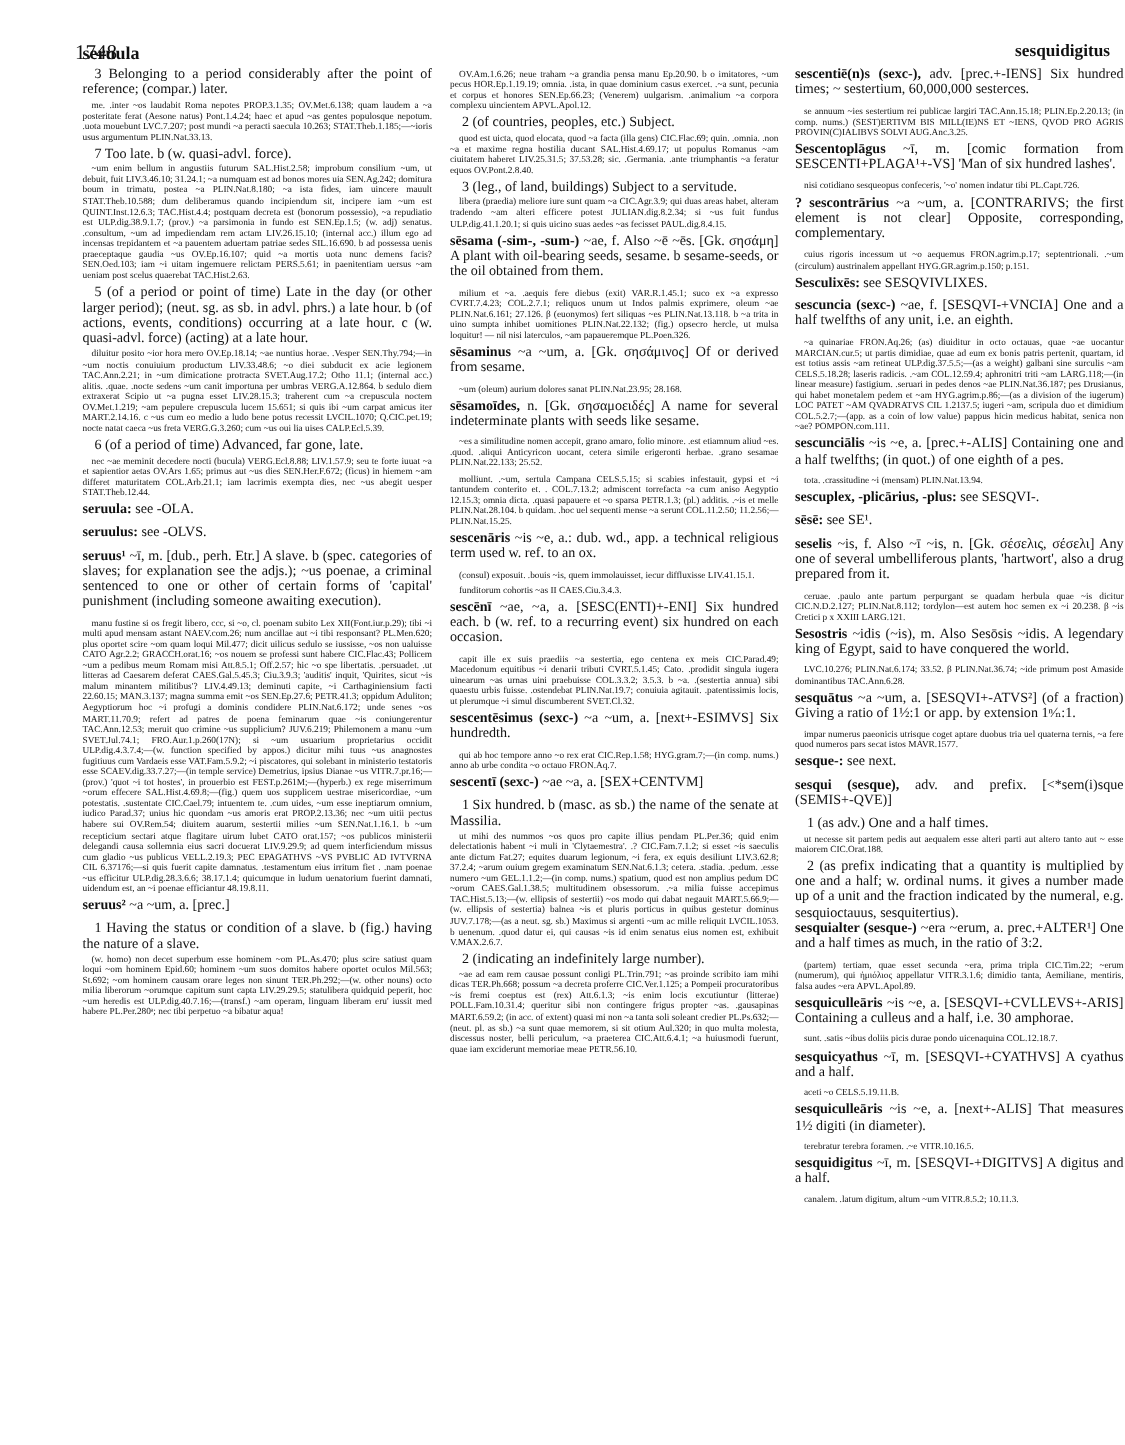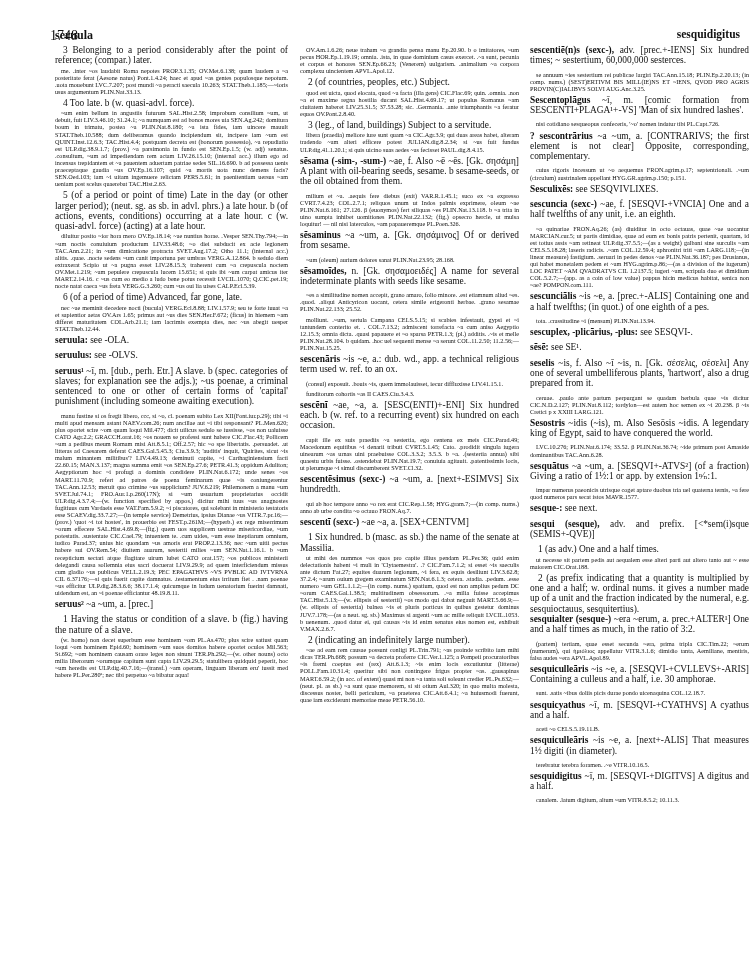--- a/index.html
+++ b/index.html
@@ -29,21 +29,21 @@
 <div class="page">
   <div class="running-head">
     <span class="rh-left">seruula</span>
     <span class="rh-center">1748</span>
     <span class="rh-right">sesquidigitus</span>
   </div>
   <div class="columns">
     <div class="col col-1">
         <p class="sense">3 Belonging to a period considerably after the point of reference; (compar.) later.</p>
         <p class="quot">me. .inter ~os laudabit Roma nepotes PROP.3.1.35; OV.Met.6.138; quam laudem a ~a posteritate ferat (Aesone natus) Pont.1.4.24; haec et apud ~as gentes populosque nepotum. .uota mouebunt LVC.7.207; post mundi ~a peracti saecula 10.263; STAT.Theb.1.185;—~ioris usus argumentum PLIN.Nat.33.13.</p>
-        <p class="sense">4 Too late. b (w. quasi-advl. force).</p>
+        <p class="sense">7 Too late. b (w. quasi-advl. force).</p>
         <p class="quot">~um enim bellum in angustiis futurum SAL.Hist.2.58; improbum consilium ~um, ut debuit, fuit LIV.3.46.10; 31.24.1; ~a numquam est ad bonos mores uia SEN.Ag.242; domitura boum in trimatu, postea ~a PLIN.Nat.8.180; ~a ista fides, iam uincere mauult STAT.Theb.10.588; dum deliberamus quando incipiendum sit, incipere iam ~um est QUINT.Inst.12.6.3; TAC.Hist.4.4; postquam decreta est (bonorum possessio), ~a repudiatio est ULP.dig.38.9.1.7; (prov.) ~a parsimonia in fundo est SEN.Ep.1.5; (w. adj) senatus. .consultum, ~um ad impediendam rem actam LIV.26.15.10; (internal acc.) illum ego ad incensas trepidantem et ~a pauentem aduertam patriae sedes SIL.16.690. b ad possessa uenis praeceptaque gaudia ~us OV.Ep.16.107; quid ~a mortis uota nunc demens facis? SEN.Oed.103; iam ~i uitam ingemuere relictam PERS.5.61; in paenitentiam uersus ~am ueniam post scelus quaerebat TAC.Hist.2.63.</p>
         <p class="sense">5 (of a period or point of time) Late in the day (or other larger period); (neut. sg. as sb. in advl. phrs.) a late hour. b (of actions, events, conditions) occurring at a late hour. c (w. quasi-advl. force) (acting) at a late hour.</p>
         <p class="quot">diluitur posito ~ior hora mero OV.Ep.18.14; ~ae nuntius horae. .Vesper SEN.Thy.794;—in ~um noctis conuiuium productum LIV.33.48.6; ~o diei subducit ex acie legionem TAC.Ann.2.21; in ~um dimicatione protracta SVET.Aug.17.2; Otho 11.1; (internal acc.) alitis. .quae. .nocte sedens ~um canit importuna per umbras VERG.A.12.864. b sedulo diem extraxerat Scipio ut ~a pugna esset LIV.28.15.3; traherent cum ~a crepuscula noctem OV.Met.1.219; ~am pepulere crepuscula lucem 15.651; si quis ibi ~um carpat amicus iter MART.2.14.16. c ~us cum eo medio a ludo bene potus recessit LVCIL.1070; Q.CIC.pet.19; nocte natat caeca ~us freta VERG.G.3.260; cum ~us oui lia uises CALP.Ecl.5.39.</p>
         <p class="sense">6 (of a period of time) Advanced, far gone, late.</p>
         <p class="quot">nec ~ae meminit decedere nocti (bucula) VERG.Ecl.8.88; LIV.1.57.9; seu te forte iuuat ~a et sapientior aetas OV.Ars 1.65; primus aut ~us dies SEN.Her.F.672; (ficus) in hiemem ~am differet maturitatem COL.Arb.21.1; iam lacrimis exempta dies, nec ~us abegit uesper STAT.Theb.12.44.</p>
         <p class="sense noindent entry"><span class="hw">seruula:</span><span> see -OLA.</span></p>
         <p class="sense noindent entry"><span class="hw">seruulus:</span><span> see -OLVS.</span></p>
         <p class="sense noindent entry"><span class="hw">seruus¹</span><span> ~ī, m. [dub., perh. Etr.] A slave. b (spec. categories of slaves; for explanation see the adjs.); ~us poenae, a criminal sentenced to one or other of certain forms of 'capital' punishment (including someone awaiting execution).</span></p>
         <p class="quot">manu fustine si os fregit libero, ccc, si ~o, cl. poenam subito Lex XII(Font.iur.p.29); tibi ~i multi apud mensam astant NAEV.com.26; num ancillae aut ~i tibi responsant? PL.Men.620; plus oportet scire ~om quam loqui Mil.477; dicit uilicus sedulo se iussisse, ~os non ualuisse CATO Agr.2.2; GRACCH.orat.16; ~os nouem se professi sunt habere CIC.Flac.43; Pollicem ~um a pedibus meum Romam misi Att.8.5.1; Off.2.57; hic ~o spe libertatis. .persuadet. .ut litteras ad Caesarem deferat CAES.Gal.5.45.3; Ciu.3.9.3; 'auditis' inquit, 'Quirites, sicut ~is malum minantem militibus'? LIV.4.49.13; deminuti capite, ~i Carthaginiensium facti 22.60.15; MAN.3.137; magna summa emit ~os SEN.Ep.27.6; PETR.41.3; oppidum Aduliton; Aegyptiorum hoc ~i profugi a dominis condidere PLIN.Nat.6.172; unde senes ~os MART.11.70.9; refert ad patres de poena feminarum quae ~is coniungerentur TAC.Ann.12.53; meruit quo crimine ~us supplicium? JUV.6.219; Philemonem a manu ~um SVET.Jul.74.1; FRO.Aur.1.p.260(17N); si ~um usuarium proprietarius occidit ULP.dig.4.3.7.4;—(w. function specified by appos.) dicitur mihi tuus ~us anagnostes fugitiuus cum Vardaeis esse VAT.Fam.5.9.2; ~i piscatores, qui solebant in ministerio testatoris esse SCAEV.dig.33.7.27;—(in temple service) Demetrius, ipsius Dianae ~us VITR.7.pr.16;—(prov.) 'quot ~i tot hostes', in prouerbio est FEST.p.261M;—(hyperb.) ex rege miserrimum ~orum effecere SAL.Hist.4.69.8;—(fig.) quem uos supplicem uestrae misericordiae, ~um potestatis. .sustentate CIC.Cael.79; intuentem te. .cum uides, ~um esse ineptiarum omnium, iudico Parad.37; unius hic quondam ~us amoris erat PROP.2.13.36; nec ~um uitii pectus habere sui OV.Rem.54; diuitem auarum, sestertii milies ~um SEN.Nat.1.16.1. b ~um recepticium sectari atque flagitare uirum lubet CATO orat.157; ~os publicos ministerii delegandi causa sollemnia eius sacri docuerat LIV.9.29.9; ad quem interficiendum missus cum gladio ~us publicus VELL.2.19.3; PEC EPAGATHVS ~VS PVBLIC AD IVTVRNA CIL 6.37176;—si quis fuerit capite damnatus. .testamentum eius irritum fiet . .nam poenae ~us efficitur ULP.dig.28.3.6.6; 38.17.1.4; quicumque in ludum uenatorium fuerint damnati, uidendum est, an ~i poenae efficiantur 48.19.8.11.</p>
         <p class="sense noindent entry"><span class="hw">seruus²</span><span> ~a ~um, a. [prec.]</span></p>

